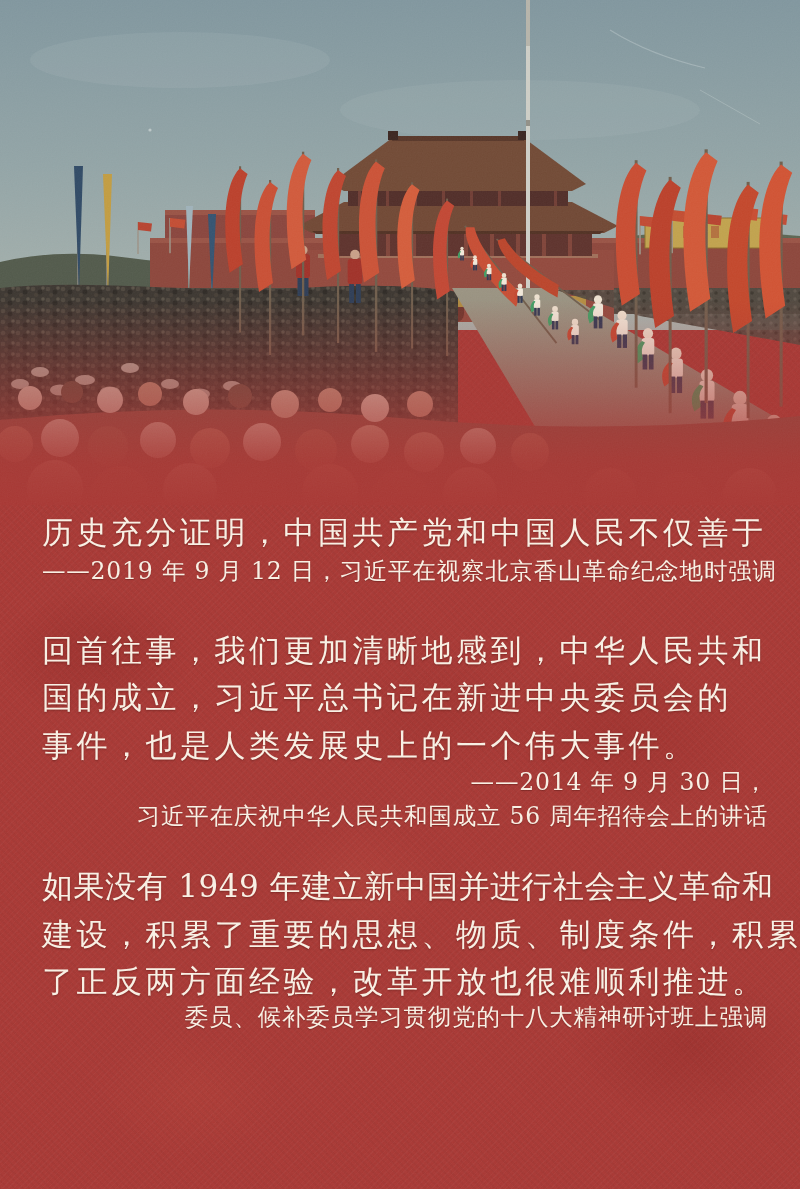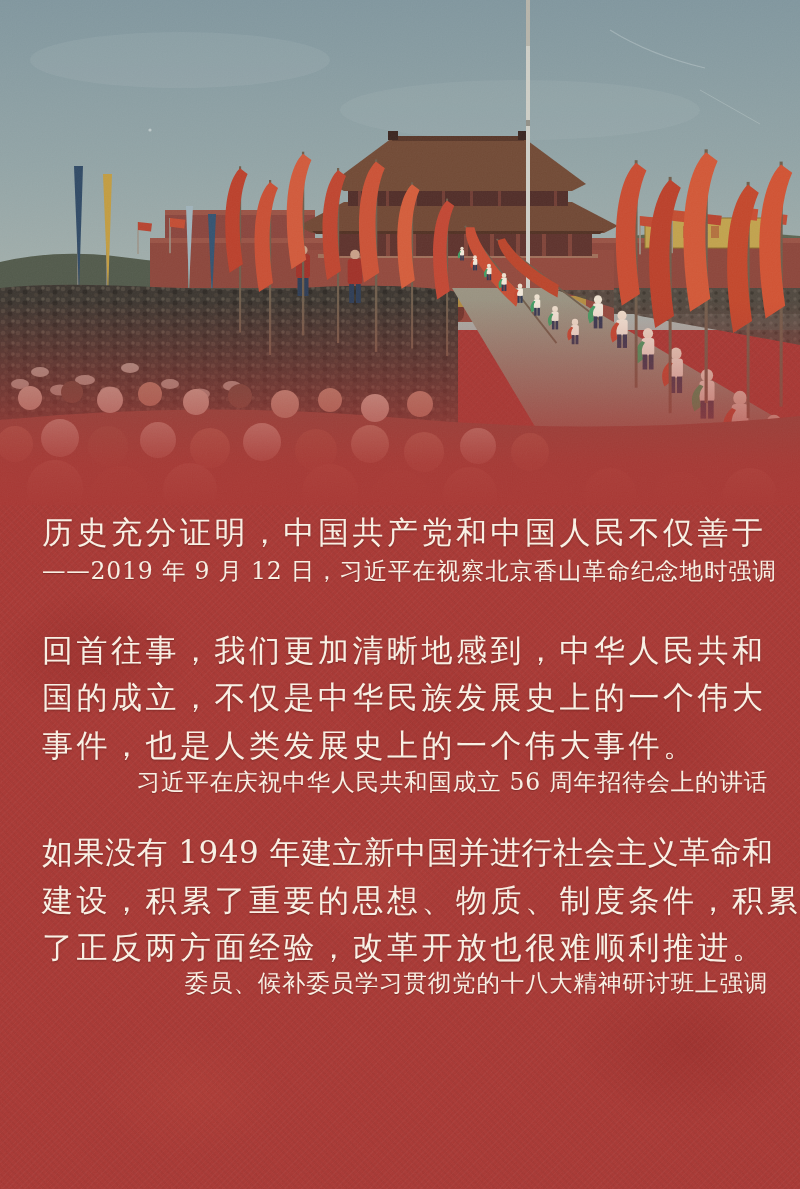--- a/index.html
+++ b/index.html
@@ -311,23 +311,24 @@
 
     <section class="quote-block b1">
       <div class="quote-line">历史充分证明，中国共产党和中国人民不仅善于</div>
       <div class="attrs">
         <div class="attr-line">——2019 年 9 月 12 日，习近平在视察北京香山革命纪念地时强调</div>
       </div>
     </section>
 
     <section class="quote-block b2">
       <div class="quote-line">回首往事，我们更加清晰地感到，中华人民共和</div>
-      <div class="quote-line">国的成立，不仅是中华民族发展史上的一个伟大</div>
+      <div class="quote-line">国的成立，习近平总书记在新进中央委员会的</div>
       <div class="quote-line">事件，也是人类发展史上的一个伟大事件。</div>
       <div class="attrs">
+        <div class="attr-line">——2014 年 9 月 30 日，</div>
         <div class="attr-line">习近平在庆祝中华人民共和国成立 56 周年招待会上的讲话</div>
       </div>
     </section>
 
     <section class="quote-block b3">
       <div class="quote-line tight">如果没有 1949 年建立新中国并进行社会主义革命和</div>
       <div class="quote-line">建设，积累了重要的思想、物质、制度条件，积累</div>
       <div class="quote-line">了正反两方面经验，改革开放也很难顺利推进。</div>
       <div class="attrs">
         <div class="attr-line">委员、候补委员学习贯彻党的十八大精神研讨班上强调</div>

